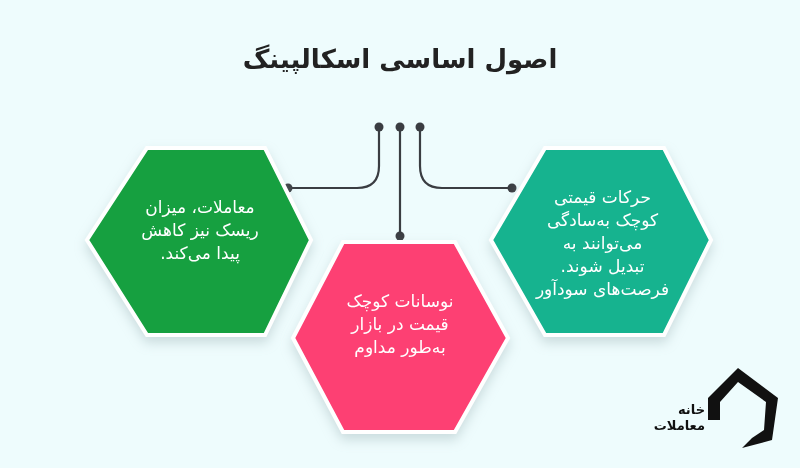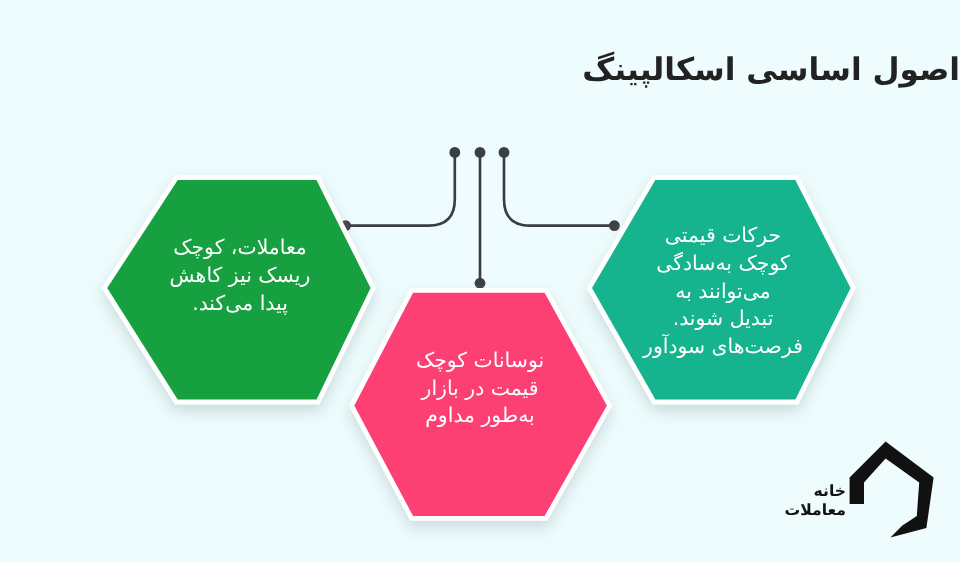--- a/index.html
+++ b/index.html
@@ -4,21 +4,21 @@
 <style>
   html, body { margin:0; padding:0; }
   body {
     width:800px; height:468px; overflow:hidden;
     background:#eefcfd;
     font-family:"DejaVu Sans", sans-serif;
     position:relative;
   }
   .title {
     position:absolute; left:0; top:44px; width:800px;
-    text-align:right; direction:rtl;
+    text-align:center; direction:rtl;
     font-family:"DejaVu Sans", sans-serif; font-weight:bold;
     font-size:26px; color:#222;
   }
   svg.diagram { position:absolute; left:0; top:0; }
   .hex-text {
     position:absolute; direction:rtl; text-align:center;
     color:#ffffff; font-size:17px; line-height:23px;
     font-family:"DejaVu Sans", sans-serif;
   }
   .logo-text {
@@ -57,21 +57,21 @@
   <polygon points="545,148 664,148 711,240 664,335 545,335 491,240" fill="#14b38f" stroke="#ffffff" stroke-width="4" filter="url(#sh)"></polygon>
 
   <polygon points="343,242 455,242 508,338 455,432 343,432 293,338" fill="#fd3f73" stroke="#ffffff" stroke-width="4" filter="url(#sh)"></polygon>
 
   <g fill="#111">
     <path d="M738 368 L778 398 L772 440 L742 448 L752 438 L764 430 L766 402 L738 382 L720 402 L720 420 L708 420 L708 398 Z"></path>
   </g>
 </svg>
 
 <div class="hex-text" style="left:100px; top:196px; width:200px;">
-  <div>معاملات، کوچک</div>
+  <div>معاملات، میزان</div>
   <div>ریسک نیز کاهش</div>
   <div>پیدا می‌کند.</div>
 </div>
 
 <div class="hex-text" style="left:300px; top:290px; width:200px;">
   <div>نوسانات کوچک</div>
   <div>قیمت در بازار</div>
   <div>به‌طور مداوم</div>
 </div>
 

